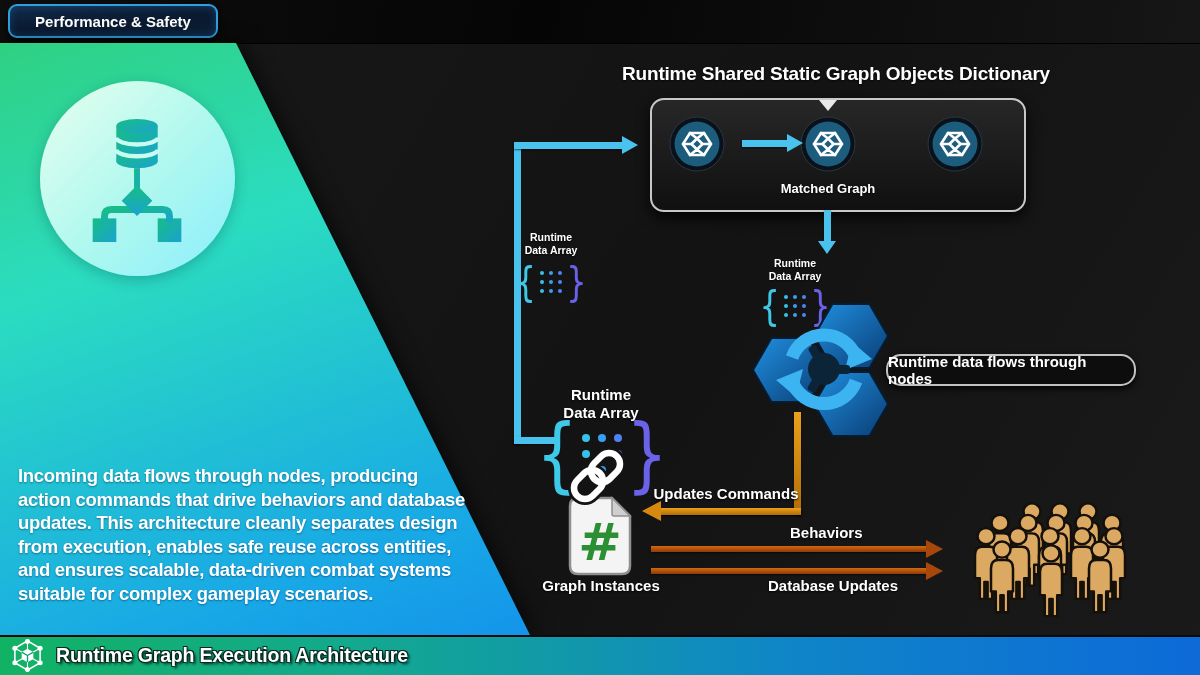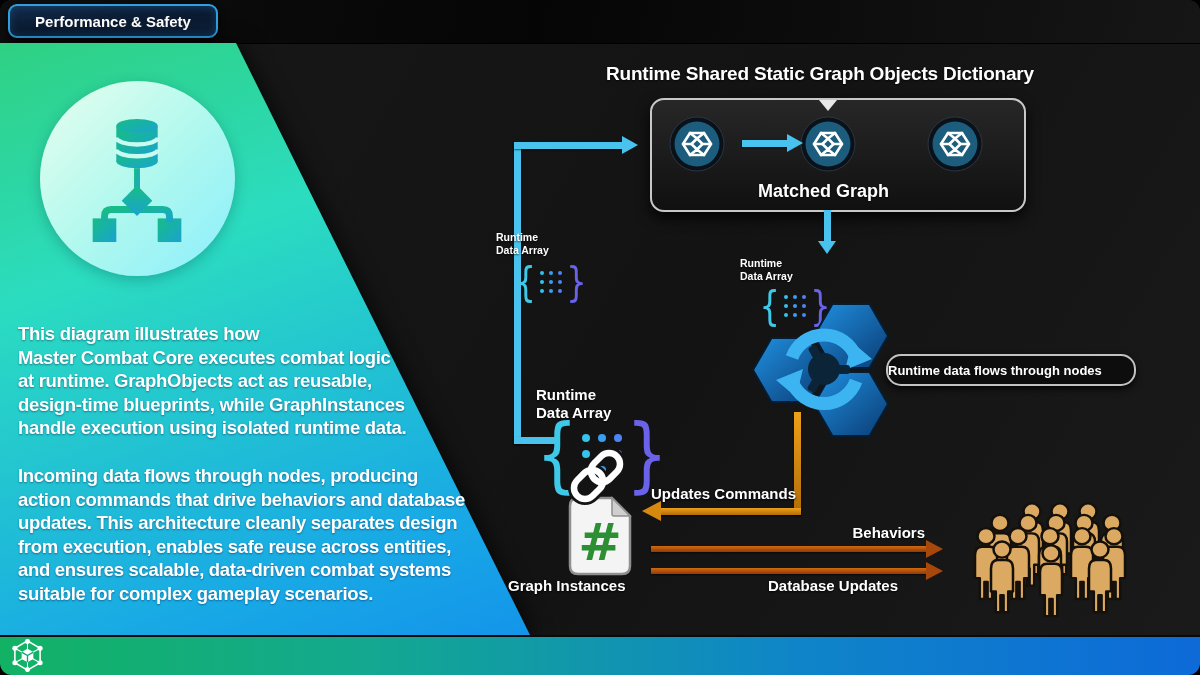--- a/index.html
+++ b/index.html
@@ -1,20 +1,20 @@
 <!DOCTYPE html>
 <html><head>
 <meta charset="utf-8">
 <style>
   html,body{margin:0;padding:0;background:#000;}
   #canvas{position:relative;width:1200px;height:675px;overflow:hidden;
     background:linear-gradient(120deg,#181818 0%,#131313 55%,#1a1a1a 100%);
-    font-family:"Liberation Sans",sans-serif;color:#fff;border-radius:12px;}
+    font-family:"Liberation Sans",sans-serif;color:#fff;}
   .abs{position:absolute;}
-  .lbl{color:#fff;font-weight:bold;white-space:pre-line;text-align:left;
+  .lbl{color:#fff;font-weight:bold;white-space:pre-line;text-align:center;
     text-shadow:0 1px 2px rgba(0,0,0,.7);}
 
   
   .top-strip{left:0;top:0;width:1200px;height:43px;
     background:linear-gradient(100deg,#0e0e0e,#050505 45%,#161616);
     border-bottom:1px solid #000;}
   .badge{left:8px;top:4px;width:206px;height:30px;border-radius:9px;
     border:2px solid #2f9fe0;
     background:linear-gradient(175deg,#122b4a 0%,#0a1a30 55%,#0d2038 100%);
     display:flex;align-items:center;justify-content:center;
@@ -35,21 +35,21 @@
     text-shadow:0 1px 2px rgba(0,25,60,.45);}
 
   
   .dict-title{left:606px;top:63px;width:460px;font-size:19px;letter-spacing:-0.2px;}
   .dict-box{left:650px;top:98px;width:372px;height:110px;border-radius:14px;
     border:2px solid #c8c8c8;background:linear-gradient(180deg,#272727,#101010);
     box-shadow:0 6px 14px rgba(0,0,0,.8);}
   .tri-marker{left:819px;top:100px;width:0;height:0;
     border-left:9px solid transparent;border-right:9px solid transparent;
     border-top:11px solid #e8e8e8;}
-  .matched{left:758px;top:181px;width:140px;font-size:18px;}
+  .matched{left:758px;top:181px;width:140px;font-size:13px;}
 
   
   .shaft{background:#49c3ee;box-shadow:0 1px 2px rgba(0,0,0,.6);}
   .shaft.orange{background:linear-gradient(180deg,#eda01a,#b06c08);}
   .shaft.rust{background:linear-gradient(180deg,#d3690f,#8f3a08);}
   .head{width:0;height:0;}
   .head.right-cyan{border-top:9px solid transparent;border-bottom:9px solid transparent;border-left:16px solid #49c3ee;}
   .head.down-cyan{border-left:9px solid transparent;border-right:9px solid transparent;border-top:13px solid #49c3ee;}
   .head.left-orange{border-top:10px solid transparent;border-bottom:10px solid transparent;border-right:19px solid #d7890f;}
   .head.right-rust{border-top:9px solid transparent;border-bottom:9px solid transparent;border-left:17px solid #a8470c;}
@@ -66,21 +66,21 @@
   .dot:nth-child(3n+1){background:#35c2ec;}
   .dot:nth-child(3n+2){background:#3a9ff0;}
   .dot:nth-child(3n){background:#4d83f4;}
   .rda-icon.small .dot-grid{--d:4.5px;--g:4.5px;}
   .rda-icon.big .dot-grid{--d:8px;--g:8px;}
   .rda-lbl-sm{font-size:10.5px;line-height:13px;}
   .rda-lbl-lg{font-size:15px;line-height:17.5px;}
 
   .pill{left:886px;top:354px;width:246px;height:28px;border-radius:15px;
     border:2px solid #c2c2c2;background:#0d0d0d;display:flex;align-items:center;
-    justify-content:flex-start;font-size:13px;font-weight:bold;
+    justify-content:center;font-size:15px;font-weight:bold;
     box-shadow:0 3px 6px rgba(0,0,0,.8);}
 
   .flow-lbl{font-size:15px;font-weight:bold;text-shadow:0 1px 2px #000;}
   .footer{left:0;top:635px;width:1200px;height:40px;
     background:linear-gradient(90deg,#12b264 0%,#13a98f 30%,#0f85c8 66%,#0d6ad8 100%);
     border-top:2px solid #0a0a0a;}
   .footer-title{left:56px;top:635px;height:40px;line-height:40px;font-size:19.5px;
     font-weight:bold;letter-spacing:-0.2px;
     text-shadow:-1px -1px 0 #05281e,1px -1px 0 #05281e,-1px 1px 0 #05281e,2px 2px 3px rgba(0,0,0,.9);}
 </style>
@@ -129,25 +129,20 @@
       <ellipse cx="55" cy="14" rx="21" ry="7"></ellipse>
       <rect x="52" y="57" width="6" height="28"></rect>
       <rect x="10" y="108" width="24" height="24"></rect>
       <rect x="76" y="108" width="24" height="24"></rect>
     </g>
     <path d="M34,26 a21,7 0 0 0 42,0 M34,38 a21,7 0 0 0 42,0" stroke="#c9fbf0" stroke-width="4.5" fill="none"></path>
     <path d="M22,112 V106 Q22,99 29,99 H81 Q88,99 88,106 V112" fill="none" stroke="url(#tg)" stroke-width="7"></path>
     <rect x="44" y="79" width="22" height="22" transform="rotate(45 55 90)" fill="url(#tg)"></rect>
   </svg>
 
-  <div class="abs para" style="top:322px">This diagram illustrates how
-Master Combat Core executes combat logic
-at runtime. GraphObjects act as reusable,
-design-time blueprints, while GraphInstances
-handle execution using isolated runtime data.</div>
   <div class="abs para" style="top:464px">Incoming data flows through nodes, producing
 action commands that drive behaviors and database
 updates. This architecture cleanly separates design
 from execution, enables safe reuse across entities,
 and ensures scalable, data-driven combat systems
 suitable for complex gameplay scenarios.</div>
 
   <div class="abs lbl dict-title">Runtime Shared Static Graph Objects Dictionary</div>
   <div class="abs dict-box"></div>
   <div class="abs tri-marker"></div>
@@ -270,27 +265,27 @@
       <g fill="none" stroke="#141414" stroke-width="12">
         <rect x="-28" y="-11" width="32" height="22" rx="11"></rect>
         <rect x="-4" y="-11" width="32" height="22" rx="11"></rect>
       </g>
       <g fill="none" stroke="#ffffff" stroke-width="6.5">
         <rect x="-28" y="-11" width="32" height="22" rx="11"></rect>
         <rect x="-4" y="-11" width="32" height="22" rx="11"></rect>
       </g>
     </g>
   </svg>
-  <div class="abs lbl flow-lbl" style="left:508px;top:577px;width:160px">Graph Instances</div>
+  <div class="abs lbl flow-lbl" style="left:521px;top:577px;width:160px">Graph Instances</div>
 
   <div class="abs lbl flow-lbl" style="left:651px;top:485px;width:150px">Updates Commands</div>
 
   <div class="abs shaft rust" style="left:651px;top:546px;width:275px;height:6px"></div>
   <div class="abs head right-rust" style="left:926px;top:540px"></div>
-  <div class="abs lbl flow-lbl" style="left:790px;top:524px;width:135px;text-align:right">Behaviors</div>
+  <div class="abs lbl flow-lbl" style="left:790px;top:524px;width:135px;text-align:left">Behaviors</div>
 
   <div class="abs shaft rust" style="left:651px;top:568px;width:275px;height:6px"></div>
   <div class="abs head right-rust" style="left:926px;top:562px"></div>
   <div class="abs lbl flow-lbl" style="left:768px;top:577px;width:157px;text-align:left">Database Updates</div>
 
   <svg class="abs" style="left:962px;top:502px" width="178" height="116" viewBox="0 0 178 122" preserveAspectRatio="none">
     <use href="#person" x="70" y="10"></use>
       <use href="#person" x="98" y="10"></use>
       <use href="#person" x="126" y="10"></use>
     <use href="#person" x="38" y="22"></use>
@@ -318,14 +313,15 @@
       <circle cx="17" cy="2.5" r="2.6"></circle>
         <circle cx="30" cy="9.5" r="2.6"></circle>
         <circle cx="30" cy="24.5" r="2.6"></circle>
       <circle cx="17" cy="31.5" r="2.6"></circle>
         <circle cx="4" cy="24.5" r="2.6"></circle>
         <circle cx="4" cy="9.5" r="2.6"></circle>
       <path d="M17,10 L23,13.5 V20.5 L17,24 L11,20.5 V13.5 Z"></path>
     </g>
     <path d="M11,13.5 L17,17 L23,13.5 M17,17 V24" stroke="#12a27a" stroke-width="1.4" fill="none"></path>
   </svg>
+  <div class="abs footer-title">Runtime Graph Execution Architecture</div>
 
 </div>
 
 </body></html>

